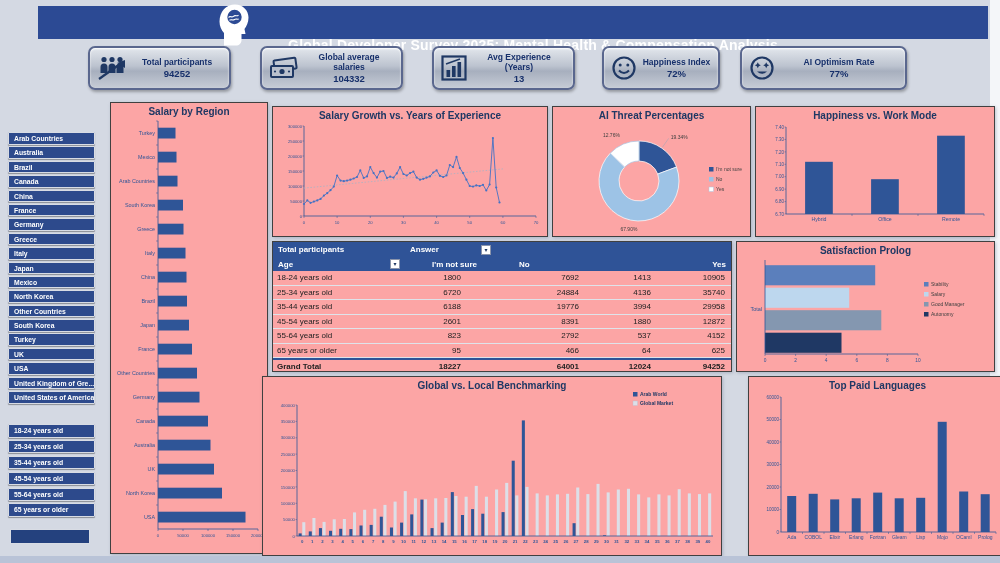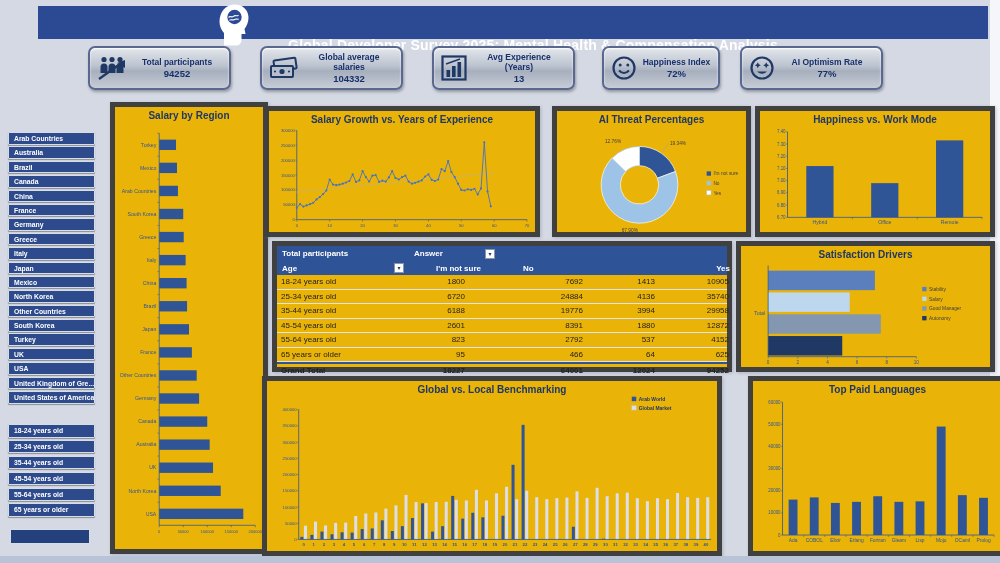--- a/index.html
+++ b/index.html
@@ -16,21 +16,21 @@
        display:flex;align-items:center;padding:0 7px;gap:5px;}
   .kpi .ktxt{flex:1;text-align:center;color:#17306b;}
   .kpi .klabel{font-size:8.5px;font-weight:bold;}
   .kpi .kvalue{font-size:9.5px;font-weight:bold;margin-top:1px;}
   .slicer{position:absolute;left:8px;width:87px;}
   .sbtn{height:12.5px;line-height:11.5px;margin-bottom:1.9px;background:#2d4a8c;border:1px solid #d8dce4;
         color:#fff;font-size:6.8px;font-weight:bold;padding-left:5px;border-radius:1px;
         box-shadow:0 1px 1px rgba(0,0,0,.35);white-space:nowrap;overflow:hidden;cursor:pointer;}
   .ages .sbtn{height:13.5px;line-height:12.5px;margin-bottom:2.4px;}
   .mini{position:absolute;left:10px;top:529px;width:80px;height:15px;background:#24417e;border:1px solid #d8dce4;}
-  .panel{position:absolute;background:#eab308;border:5px solid #404040;box-shadow:1px 1px 3px rgba(110,120,145,.4);}
+  .panel{position:absolute;background:#fca5a5;border:1px solid #404040;box-shadow:1px 1px 3px rgba(110,120,145,.4);}
   .ctitle{font-size:10px;font-weight:bold;color:#1f3864;text-align:center;padding-top:3px;}
   .cbody{width:100%;display:flex;justify-content:center;}
   
   .tblwrap{font-size:8px;color:#222;}
   .th1{display:flex;align-items:center;background:#2f5397;color:#fff;font-weight:bold;height:15px;padding-left:5px;}
   .th1 .corner{width:128px;}
   .th1 .ans{margin-left:4px;}
   .th2{display:grid;grid-template-columns:130px 62px 118px 72px 74px;background:#2f5397;color:#fff;font-weight:bold;height:14px;align-items:center;gap:25px;}
   .th2 .agecell{display:flex;align-items:center;justify-content:space-between;padding-left:5px;padding-right:3px;}
   .fbtn{width:10px;height:10px;font-size:6px;line-height:8px;padding:0;margin-left:42px;background:#fff;border:1px solid #8a94ab;color:#1f3864;cursor:pointer;}
@@ -108,21 +108,21 @@
       <circle cx="9.2" cy="10" r="1.5" fill="#1f3864"></circle>
         <circle cx="16.8" cy="10" r="1.5" fill="#1f3864"></circle>
       <path d="M8 15.5q5 5 10 0" stroke="#1f3864" stroke-width="2" fill="none"></path>
     </svg>
     <div class="ktxt">
         <div class="klabel">Happiness Index</div>
     <div class="kvalue">72%</div>
       </div>
   </div>
 
-  <div class="kpi" style="left:740px;width:143px;justify-content:space-between;">
+  <div class="kpi" style="left:740px;width:167px;justify-content:space-between;">
     <svg width="26" height="26" viewBox="0 0 26 26">
       <circle cx="13" cy="13" r="10.5" fill="none" stroke="#1f3864" stroke-width="2.2"></circle>
       <path d="M8.8 7.2l1 2 2 1-2 1-1 2-1-2-2-1 2-1zM17.2 7.2l1 2 2 1-2 1-1 2-1-2-2-1 2-1z" fill="#1f3864"></path>
       <path d="M8 16.5q5 4.5 10 0z" fill="#1f3864"></path>
     </svg>
     <div class="ktxt">
         <div class="klabel">AI Optimism Rate</div>
     <div class="kvalue">77%</div>
       </div>
   </div>
@@ -222,21 +222,21 @@
           <line x1="96.0" y1="412" x2="96.0" y2="414" stroke="#2f5597" stroke-width="0.6"></line>
           <text x="96.0" y="420" font-size="4.2" fill="#2f5597" text-anchor="middle">100000</text>
           <line x1="121.0" y1="412" x2="121.0" y2="414" stroke="#2f5597" stroke-width="0.6"></line>
           <text x="121.0" y="420" font-size="4.2" fill="#2f5597" text-anchor="middle">150000</text>
           <line x1="146.0" y1="412" x2="146.0" y2="414" stroke="#2f5597" stroke-width="0.6"></line>
           <text x="146.0" y="420" font-size="4.2" fill="#2f5597" text-anchor="middle">200000</text>
         </svg>
       </div>
   </div>
 
-  <div class="panel" style="left:264px;top:106px;width:276px;height:131px;">
+  <div class="panel" style="left:272px;top:106px;width:276px;height:131px;">
     <div class="ctitle">Salary Growth vs. Years of Experience</div>
     <div class="cbody">
         <svg width="268" height="108" viewBox="0 0 268 108" font-family="Liberation Sans, sans-serif">
           <text x="26" y="96.6" font-size="4.2" fill="#2f5597" text-anchor="end">0</text>
           <line x1="26.5" y1="95.0" x2="28" y2="95.0" stroke="#2f5597" stroke-width="0.5"></line>
           <text x="26" y="81.6" font-size="4.2" fill="#2f5597" text-anchor="end">50000</text>
           <line x1="26.5" y1="80.0" x2="28" y2="80.0" stroke="#2f5597" stroke-width="0.5"></line>
           <text x="26" y="66.6" font-size="4.2" fill="#2f5597" text-anchor="end">100000</text>
           <line x1="26.5" y1="65.0" x2="28" y2="65.0" stroke="#2f5597" stroke-width="0.5"></line>
           <text x="26" y="51.6" font-size="4.2" fill="#2f5597" text-anchor="end">150000</text>
@@ -450,21 +450,21 @@
           <div class="tc">Grand Total</div>
           <div class="tc num">18227</div>
           <div class="tc num">64001</div>
           <div class="tc num">12024</div>
           <div class="tc num">94252</div>
         </div>
       </div>
   </div>
 
   <div class="panel" style="left:736px;top:241px;width:259px;height:131px;">
-    <div class="ctitle">Satisfaction Drivers</div>
+    <div class="ctitle">Satisfaction Prolog</div>
     <div class="cbody">
         <svg width="257" height="112" viewBox="0 0 257 112" font-family="Liberation Sans, sans-serif">
           <rect x="28" y="9.2" width="110.2" height="20.1" fill="#5b7fbc"></rect>
           <rect x="28" y="31.7" width="84.2" height="20.1" fill="#bdd7ee"></rect>
           <rect x="28" y="54.2" width="116.3" height="20.1" fill="#8497b0"></rect>
           <rect x="28" y="76.7" width="76.5" height="20.1" fill="#1f3864"></rect>
           <line x1="28.0" y1="98" x2="28.0" y2="100" stroke="#2f5597" stroke-width="0.5"></line>
           <text x="28.0" y="105.5" font-size="4.8" fill="#2f5597" text-anchor="middle">0</text>
           <line x1="58.6" y1="98" x2="58.6" y2="100" stroke="#2f5597" stroke-width="0.5"></line>
           <text x="58.6" y="105.5" font-size="4.8" fill="#2f5597" text-anchor="middle">2</text>

